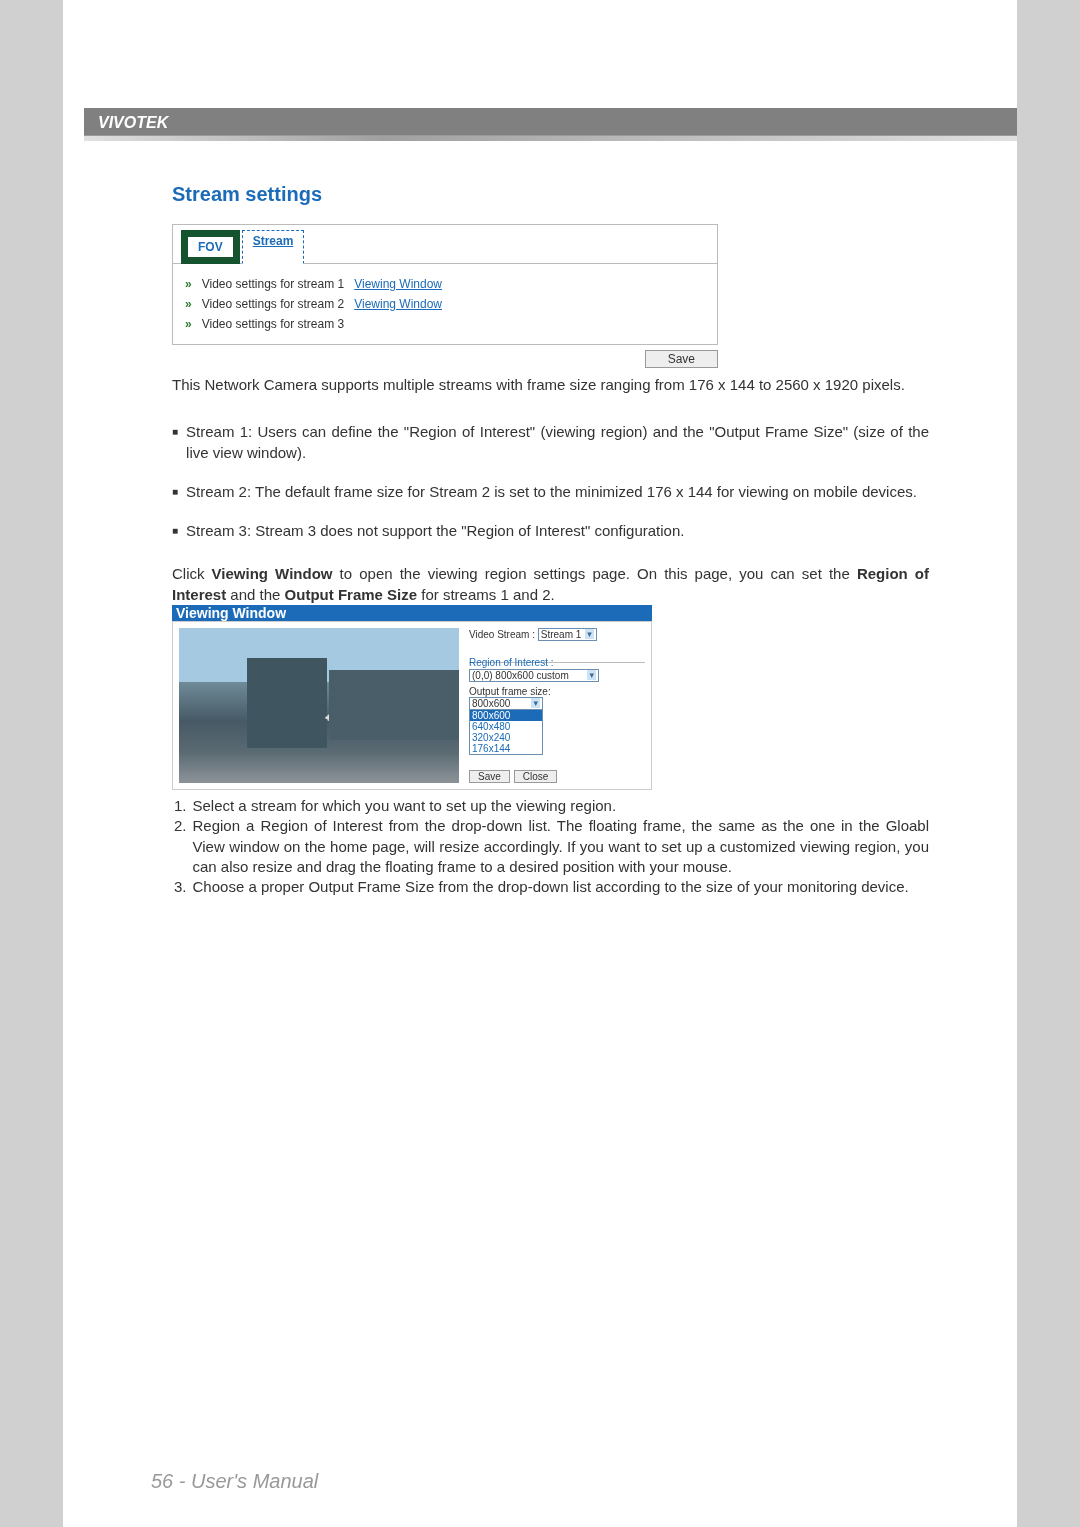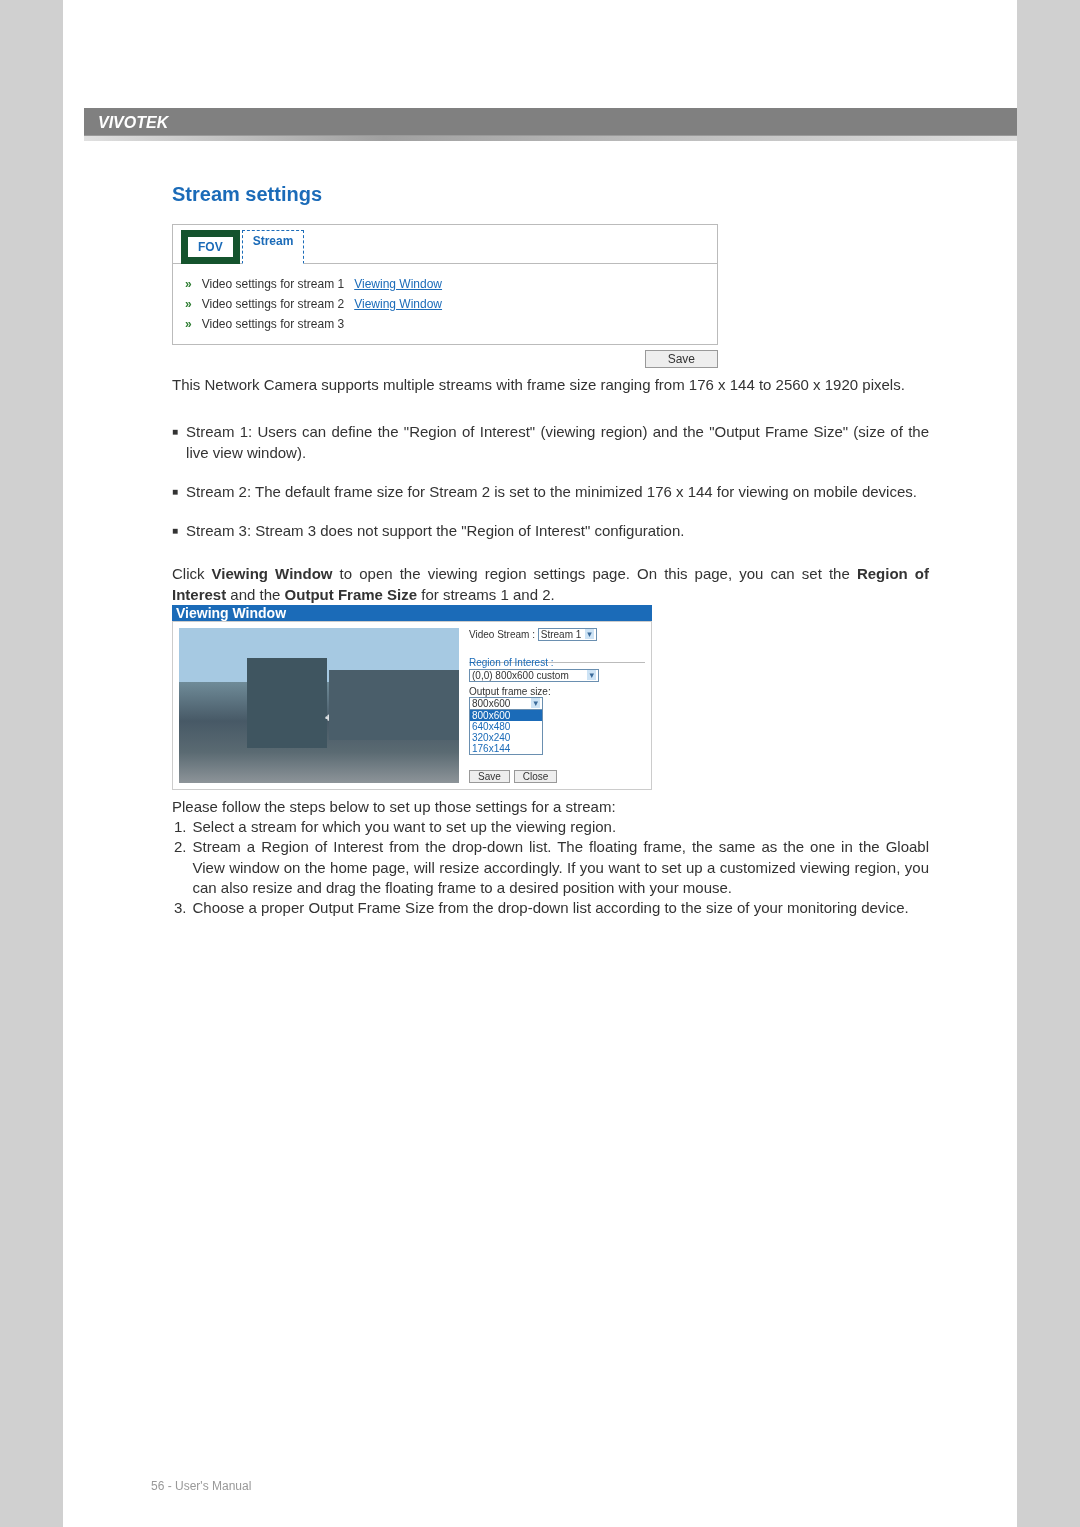--- a/index.html
+++ b/index.html
@@ -62,20 +62,21 @@
     border: 7px solid #14532d;
     background: #fff;
     margin-right: 2px;
     position: relative;
     top: 1px;
     cursor: pointer;
   }
   .tab.active {
     border: 1px dashed #1b6bb8;
     border-bottom: 1px solid #fff;
+    text-decoration: underline;
   }
   .stream-rows {
     padding: 10px 12px 0 12px;
   }
   .stream-row {
     display: flex;
     align-items: center;
     gap: 10px;
     font-size: 12px;
     padding: 3px 0;
@@ -197,21 +198,22 @@
     background: #eee;
     font-size: 10px;
     padding: 0 8px;
     cursor: pointer;
   }
   .footer {
     position: absolute;
     bottom: 34px;
     left: 88px;
     color: #999;
-    font-size: 12px;
+    font-style: italic;
+    font-size: 20px;
   }
 </style>
 </head>
 <body>
 
 <div class="page">
 
   <div style="height:54px;"></div>
   <div class="header-bar">
     <span>VIVOTEK</span>
@@ -308,29 +310,28 @@
           </div>
         </div>
         <div class="vw-btns">
           <span class="mini-btn">Save</span>
           <span class="mini-btn">Close</span>
         </div>
       </div>
     </div>
 
     <div style="height:6px;"></div>
-    <div class="para">Please follow the steps below to set up those settings for a stream:</div>
     <div>
       <div class="num-item">
         <span>1.</span>
         <span class="body"><span>Select a stream for which you want to set up the viewing region.</span></span>
       </div>
       <div class="num-item">
         <span>2.</span>
-        <span class="body"><span>Stream a </span><span class="bold">Region of Interest</span><span> from the drop-down list. The floating frame, the same as the one in the Gloabl View window on the home page, will resize accordingly. If you want to set up a customized viewing region, you can also resize and drag the floating frame to a desired position with your mouse.</span></span>
+        <span class="body"><span>Region a </span><span class="bold">Region of Interest</span><span> from the drop-down list. The floating frame, the same as the one in the Gloabl View window on the home page, will resize accordingly. If you want to set up a customized viewing region, you can also resize and drag the floating frame to a desired position with your mouse.</span></span>
       </div>
       <div class="num-item">
         <span>3.</span>
         <span class="body"><span>Choose a proper </span><span class="bold">Output Frame Size</span><span> from the drop-down list according to the size of your monitoring device.</span></span>
       </div>
     </div>
 
   </div>
 
   <div class="footer">

